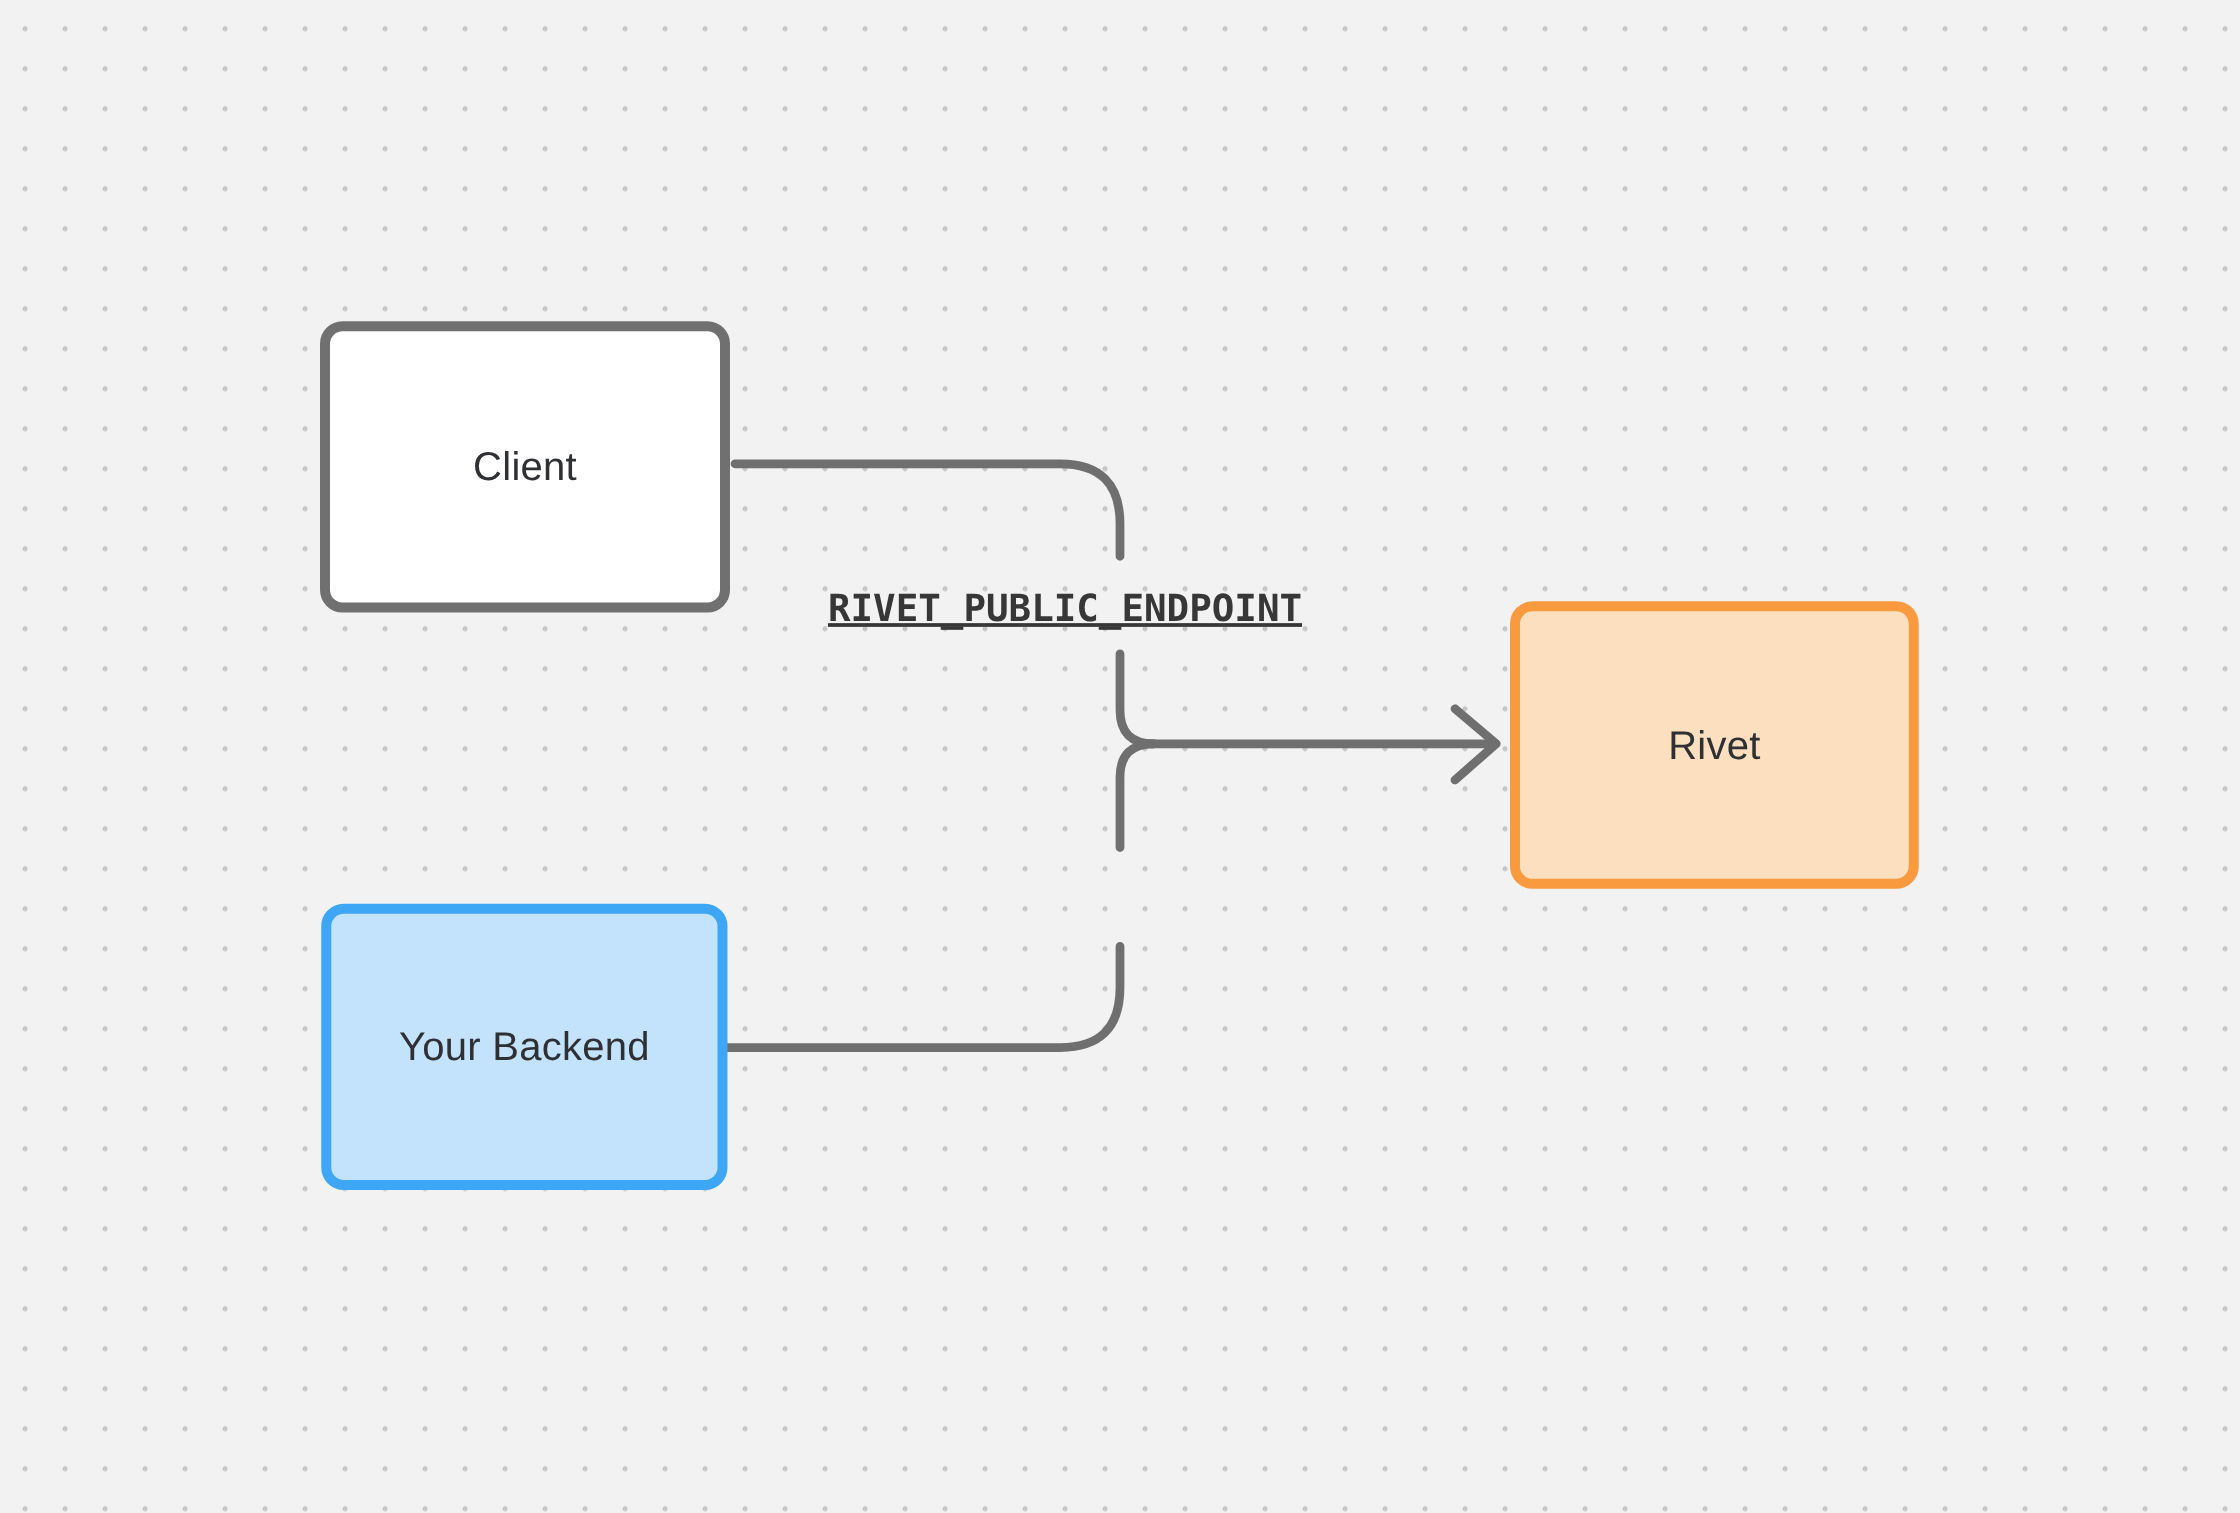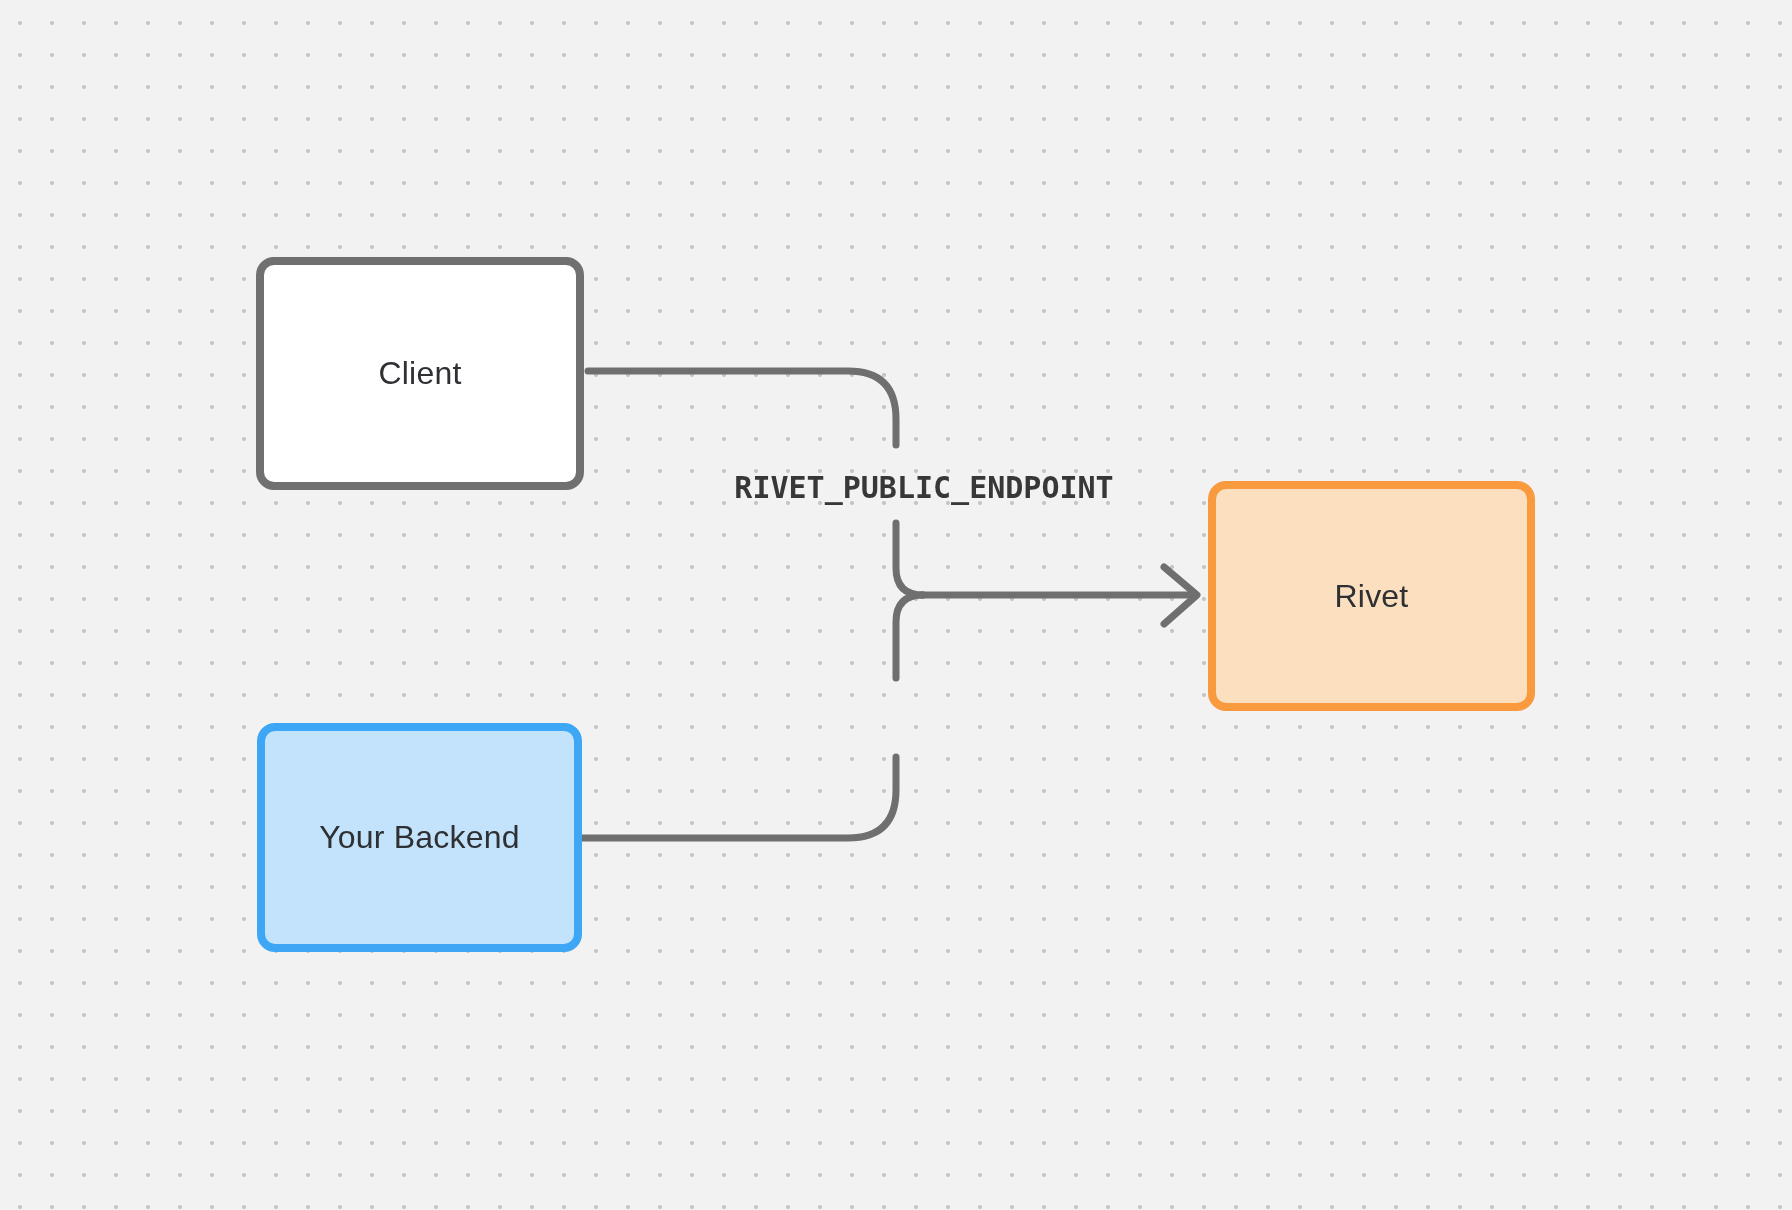--- a/index.html
+++ b/index.html
@@ -77,21 +77,21 @@
   }
   .edge-label {
     position: absolute;
     transform: translate(-50%, -50%);
     white-space: nowrap;
     font-family: "DejaVu Sans Mono", "Liberation Mono", monospace;
     font-size: 30px;
     font-weight: 700;
     color: var(--color-edge-label-text);
   }
-  .edge-label-public { left: 924px; top: 487px; }
+  .edge-label-public { left: 852px; top: 487px; text-decoration: underline; }
   .edge-label-private { left: 896px; top: 717px; }
 </style>
 </head>
 <body>
 
 <div class="canvas">
 
   <svg class="connectors" viewBox="0 0 1792 1210" xmlns="http://www.w3.org/2000/svg">
 
     <path class="edge-path" d="M 588 371 H 848 Q 896 371 896 419 V 445"></path>

